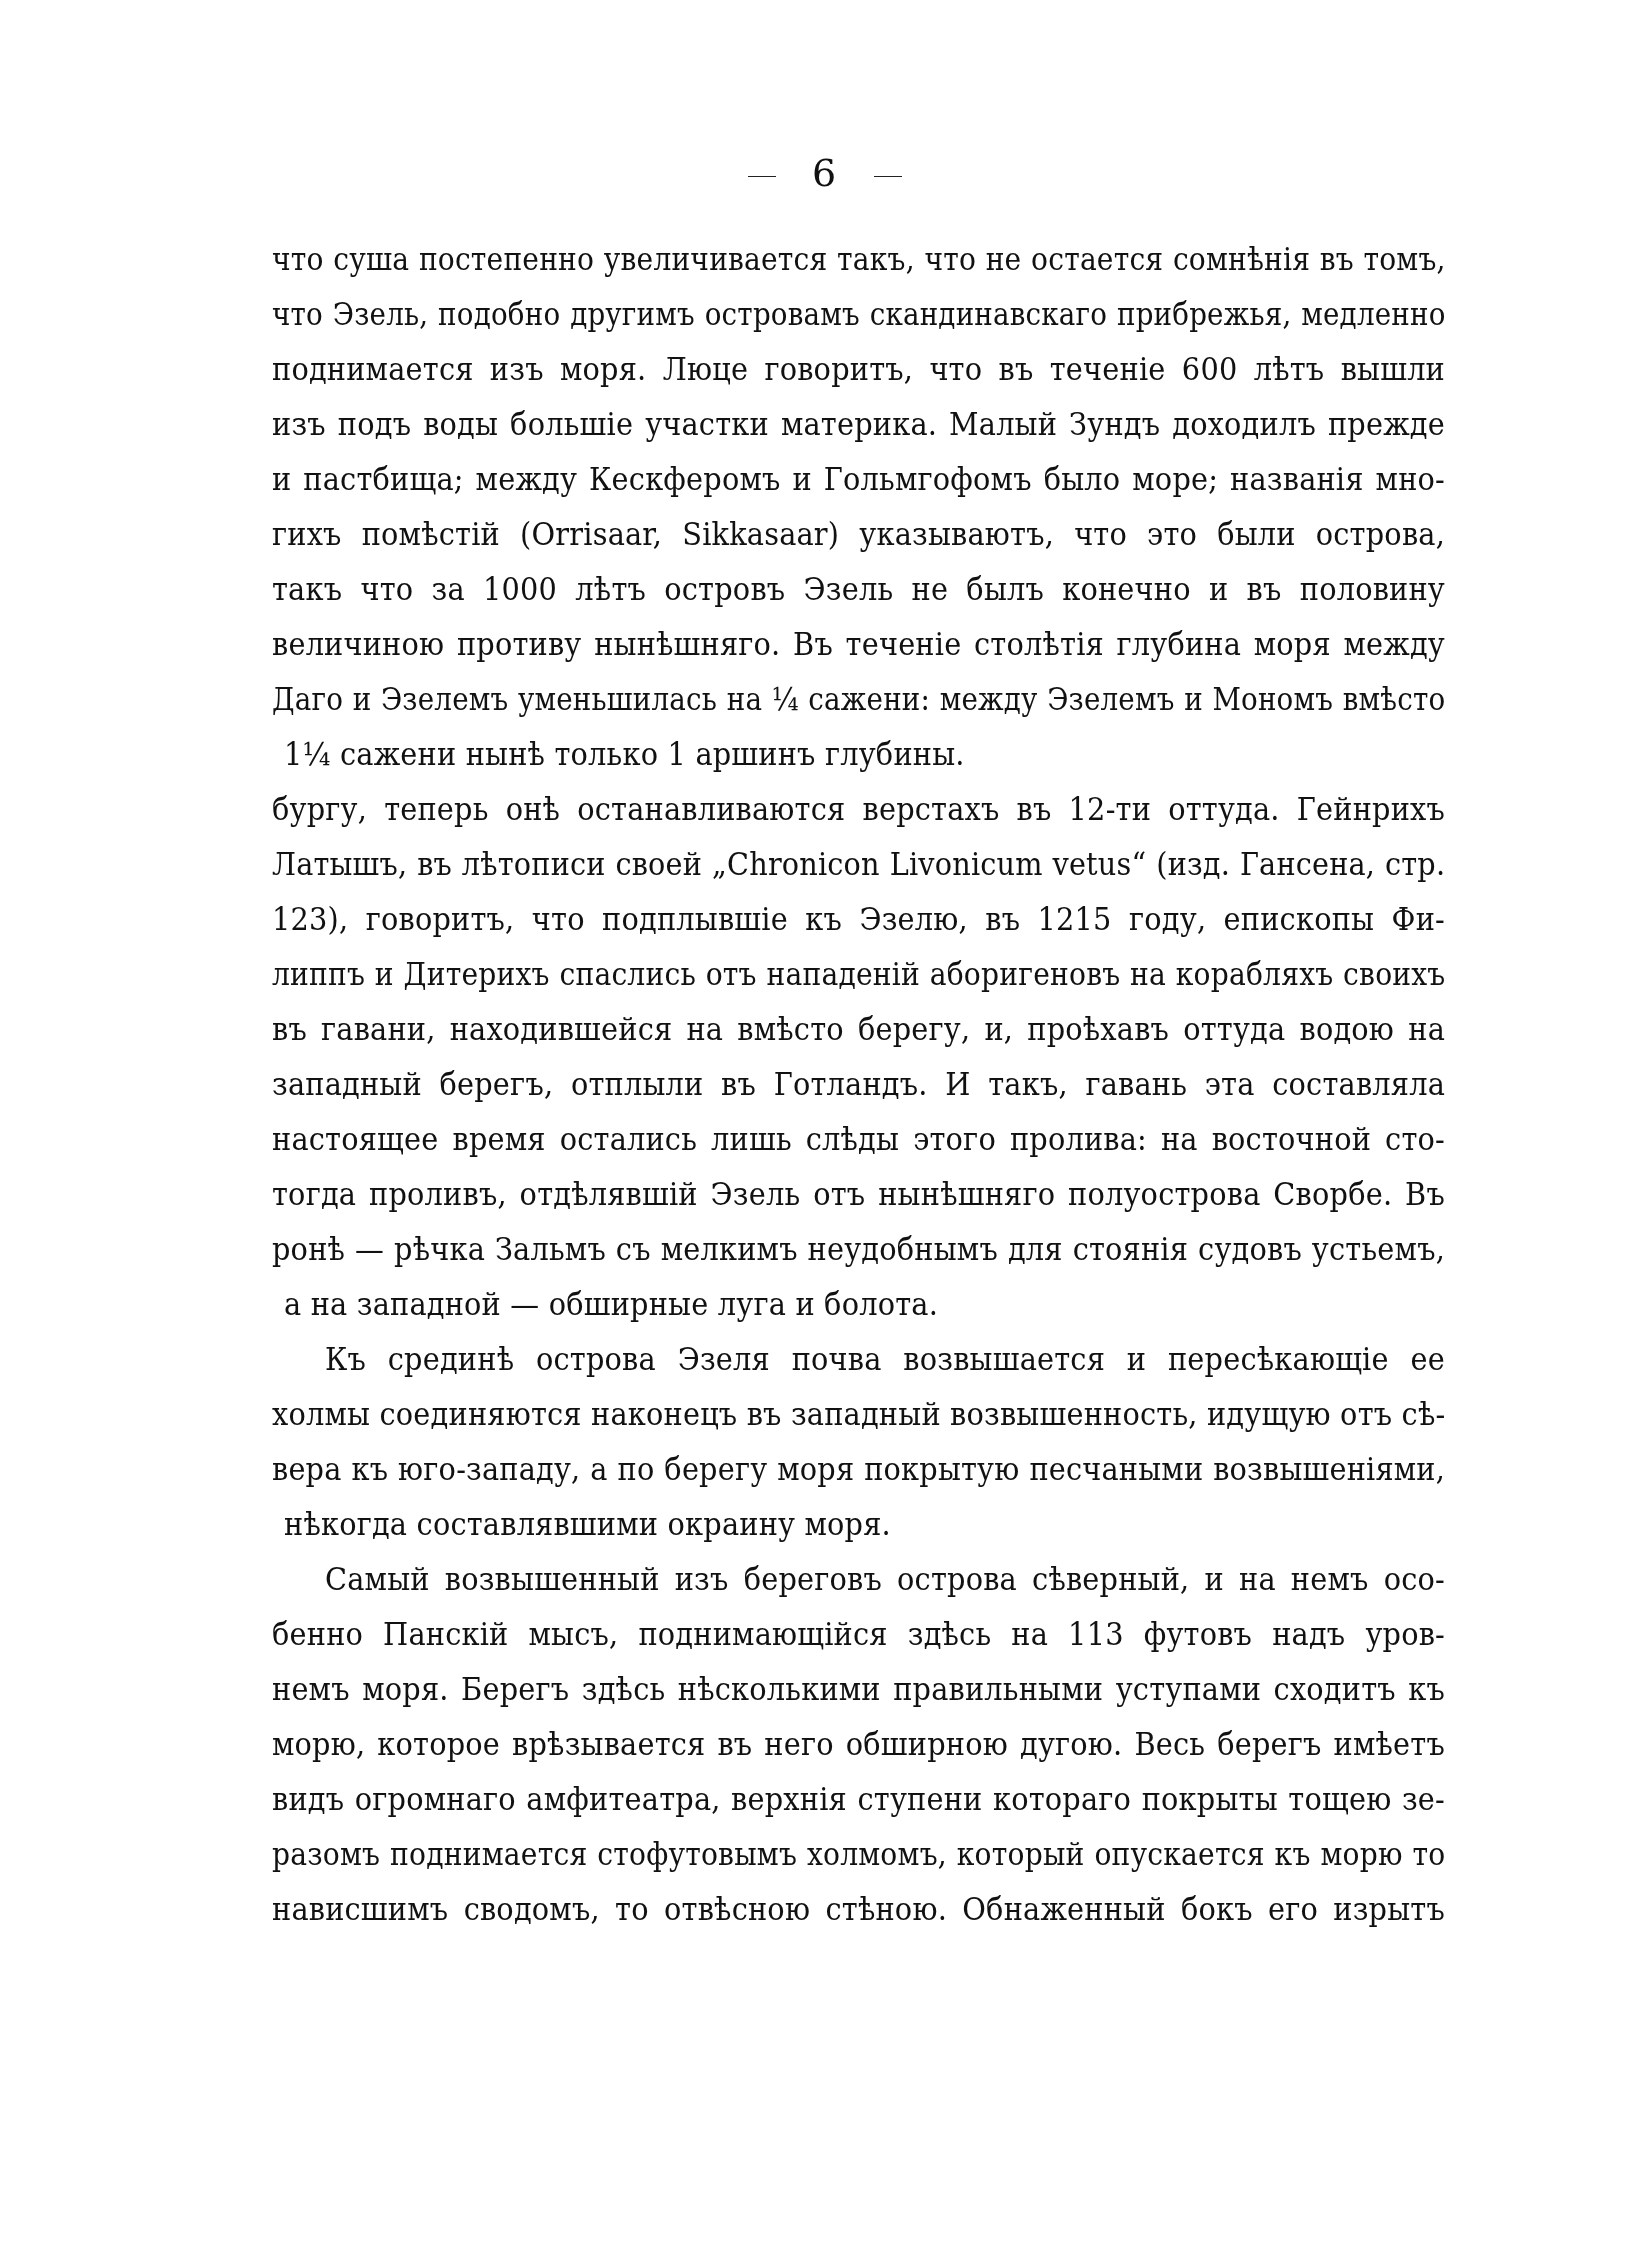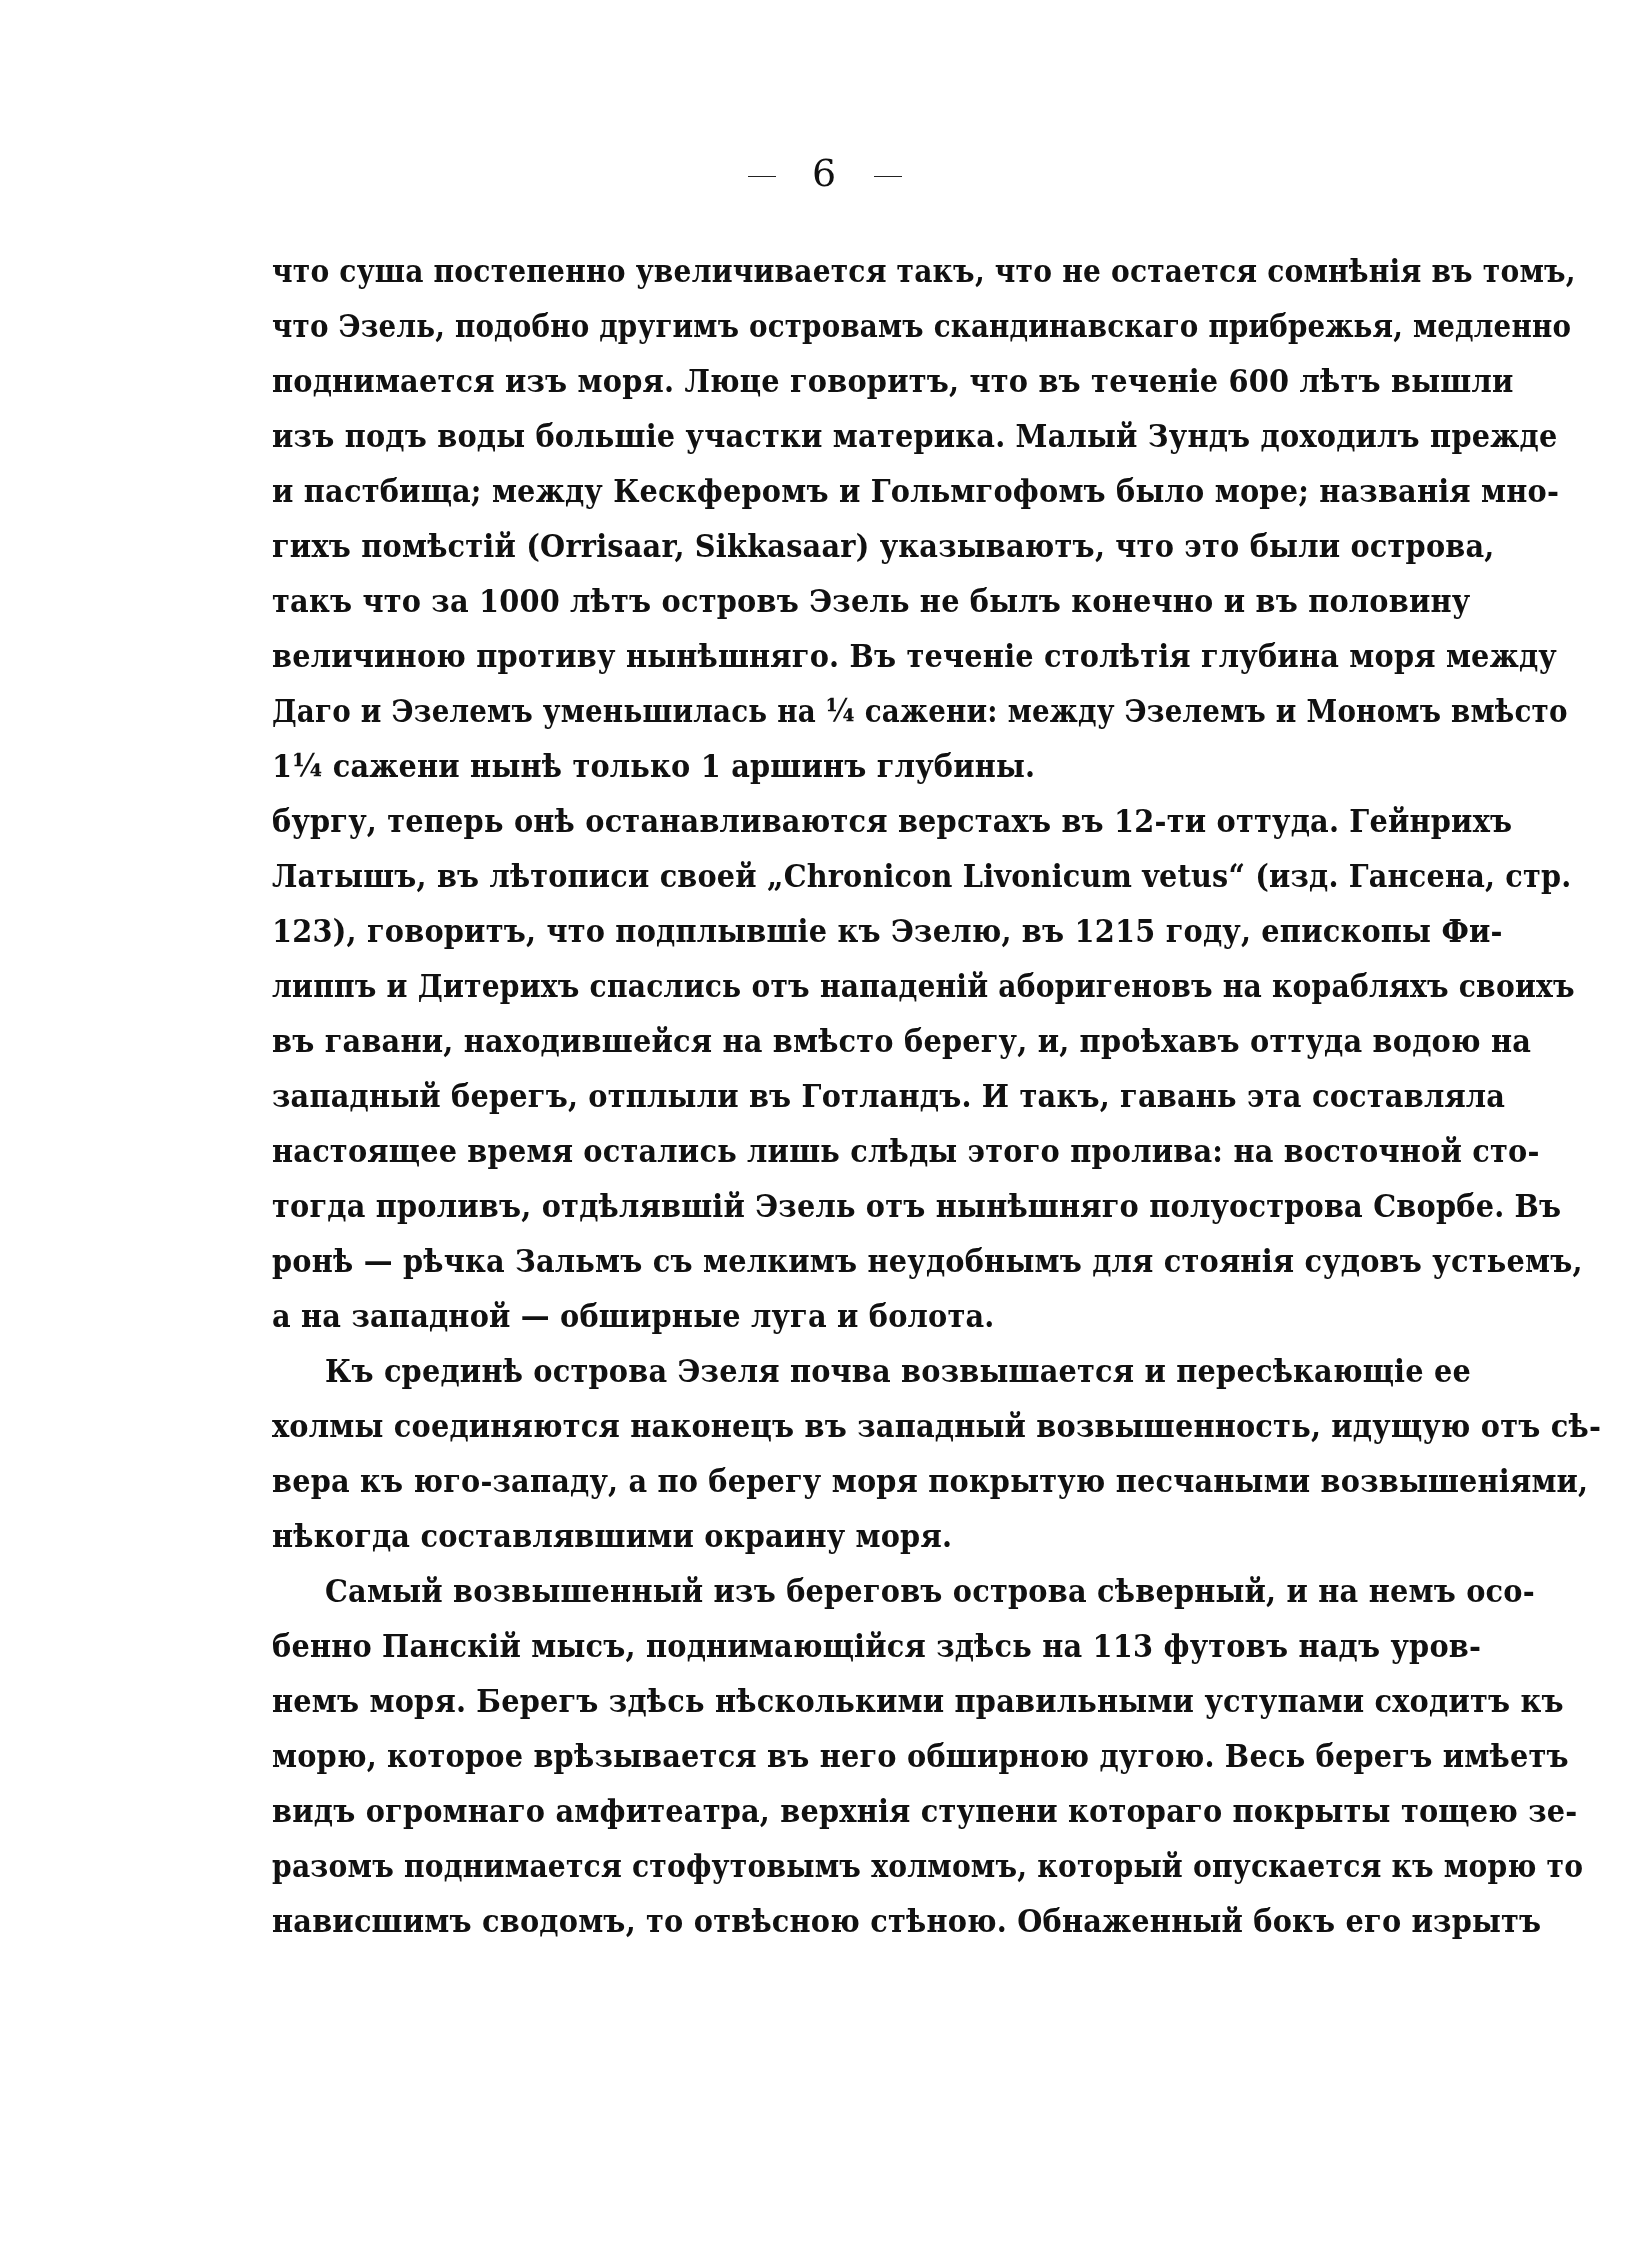--- a/index.html
+++ b/index.html
@@ -37,37 +37,37 @@
       display: inline-block;
       width: 28px;
       height: 0;
       border-top: 1.9px solid #222;
       vertical-align: middle;
       margin: 0 36px;
     }
     .text-block {
       position: absolute;
       left: 272px;
-      top: 244px;
+      top: 232px;
       width: 1173px;
-      font-weight: bold;
     }
     .line {
       height: 55px;
       line-height: 55px;
       font-size: 32px;
       white-space: nowrap;
       text-align: justify;
       text-align-last: justify;
       transform-origin: left center;
       letter-spacing: 0.2px;
       font-stretch: condensed;
     }
     .line.last {
       text-align-last: left;
+      margin-left: 12px;
     }
     .line.indent {
       padding-left: 53px;
     }
   </style>
 </head>
 <body>
 
 <div class="page">
 

